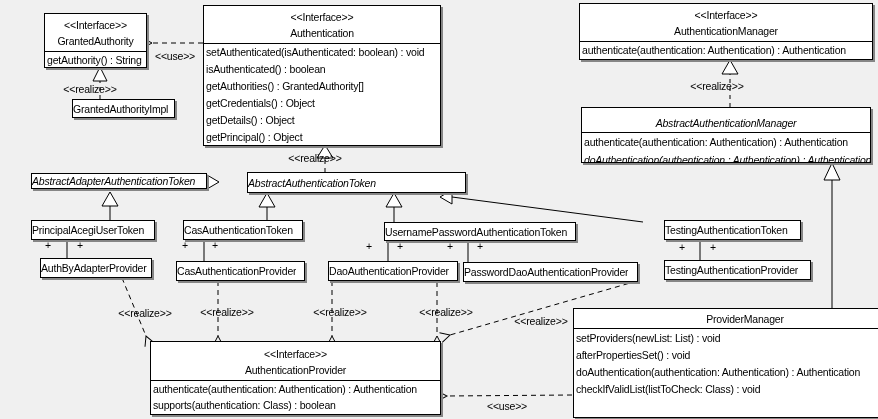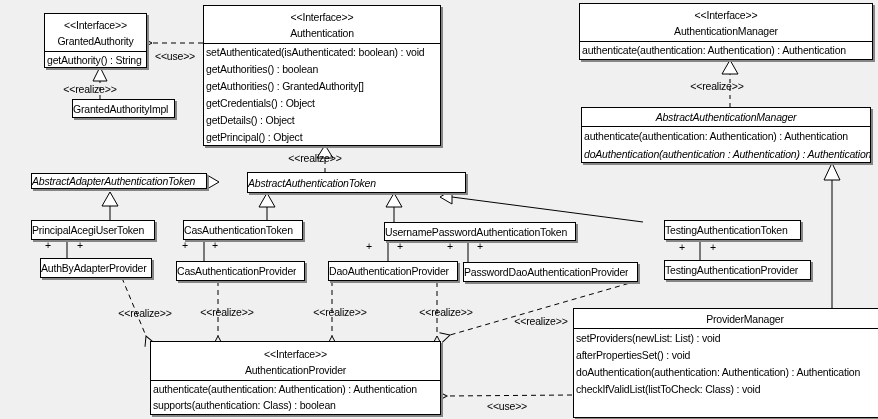--- a/index.html
+++ b/index.html
@@ -86,40 +86,40 @@
     <div>GrantedAuthorityImpl</div>
   </div>
 
   <div class="box" style="left:203px;top:5px;width:238px;height:141px">
     <div class="hdr">
       <div>&lt;&lt;Interface&gt;&gt;</div>
       <div>Authentication</div>
     </div>
     <div class="methods">
       <div>setAuthenticated(isAuthenticated: boolean) : void</div>
-      <div>getAuthorities() : boolean</div>
+      <div>isAuthenticated() : boolean</div>
       <div>getAuthorities() : GrantedAuthority[]</div>
       <div>getCredentials() : Object</div>
       <div>getDetails() : Object</div>
       <div>getPrincipal() : Object</div>
     </div>
   </div>
 
   <div class="box lh16" style="left:579px;top:3px;width:294px;height:57px">
     <div class="hdr">
       <div>&lt;&lt;Interface&gt;&gt;</div>
       <div>AuthenticationManager</div>
     </div>
     <div class="methods">
       <div>authenticate(authentication: Authentication) : Authentication</div>
     </div>
   </div>
 
   <div class="box lh18" style="left:581px;top:107px;width:290px;height:56px">
-    <div class="hdr" style="padding-top:1px;padding-bottom:1px">
+    <div class="hdr" style="padding-top:7px;padding-bottom:1px">
       <div class="it">AbstractAuthenticationManager</div>
     </div>
     <div class="methods">
       <div>authenticate(authentication: Authentication) : Authentication</div>
       <div class="it">doAuthentication(authentication : Authentication) : Authentication</div>
     </div>
   </div>
 
   <div class="box nbox" style="left:3px;top:173px;width:176px;height:16px">
     <div class="it">AbstractAdapterAuthenticationToken</div>

